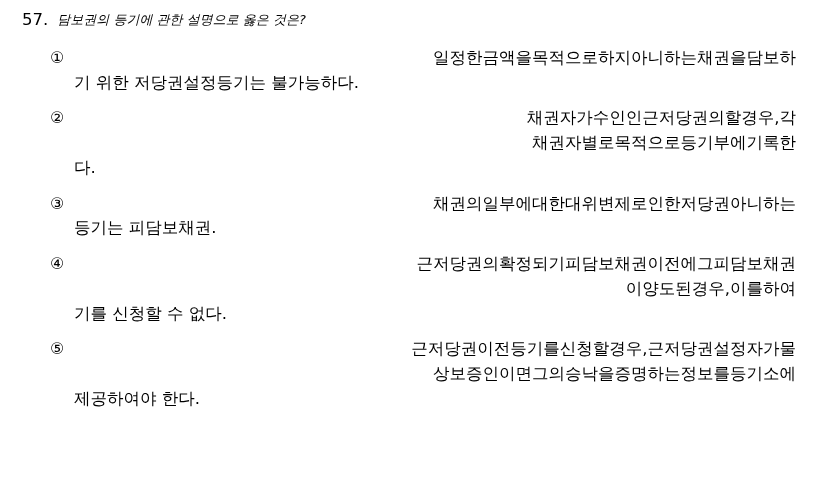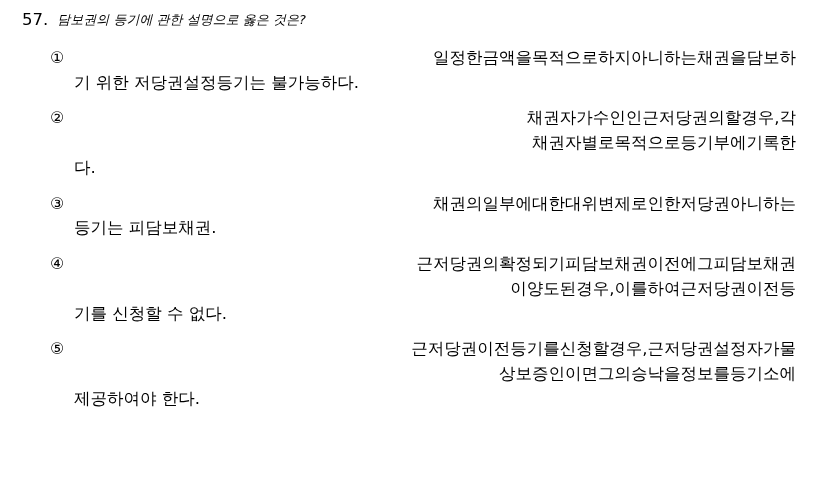--- a/index.html
+++ b/index.html
@@ -146,21 +146,20 @@
           <span>전에</span>
           <span>그</span>
           <span>피담보채권</span>
         </span>
         <span class="line justify">
           <span>이</span>
           <span>양도된</span>
           <span>경우,</span>
           <span>이를</span>
           <span>하여</span>
-          <span>근저당권이전등</span>
         </span>
         <span class="line">
           <span>기를</span>
           <span> </span>
           <span>신청할</span>
           <span> </span>
           <span>수</span>
           <span> </span>
           <span>없다.</span>
         </span>
@@ -174,20 +173,21 @@
           <span>근저당권이전등기를</span>
           <span>신청할</span>
           <span>경우,</span>
           <span>근저당권설정자가</span>
           <span>물</span>
         </span>
         <span class="line justify">
           <span>상보증인이면</span>
           <span>그의</span>
           <span>승낙을</span>
+          <span>증명하는</span>
           <span>정보를</span>
           <span>등기소에</span>
         </span>
         <span class="line">
           <span>제공하여야</span>
           <span> </span>
           <span>한다.</span>
         </span>
       </div>
     </div>

